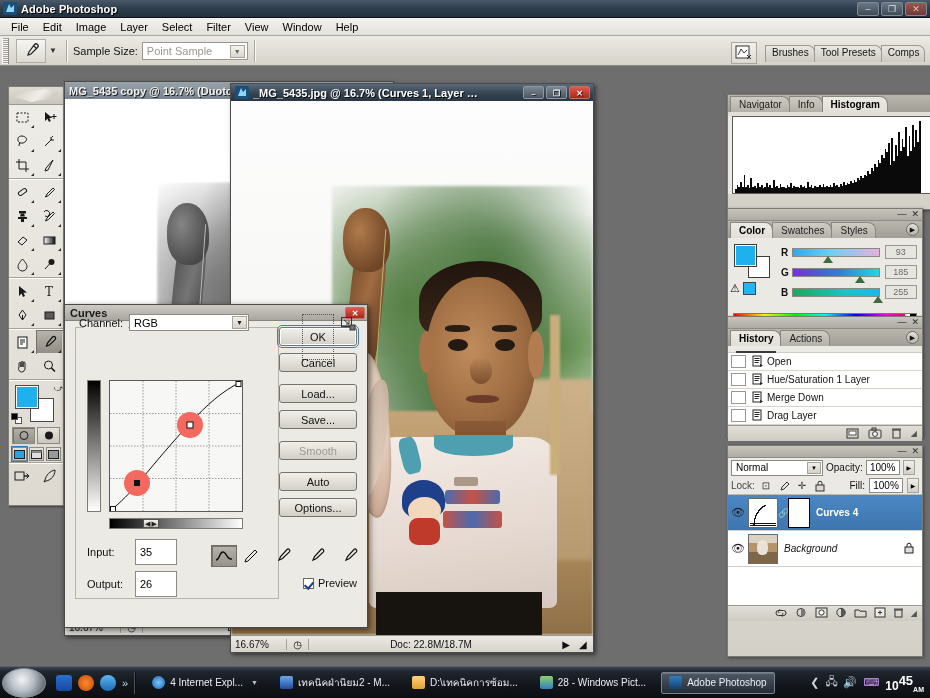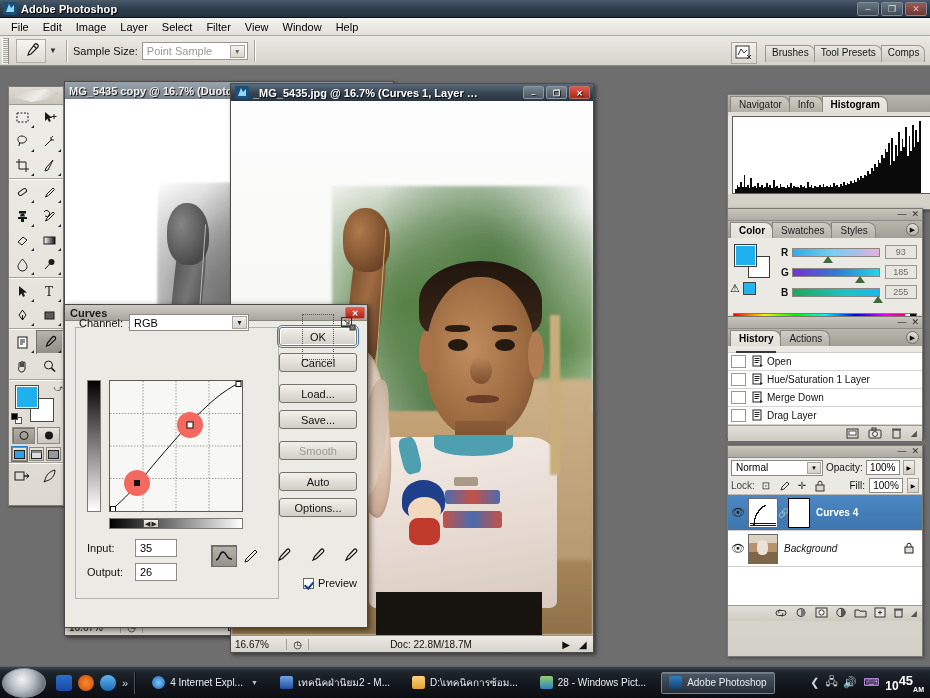--- a/index.html
+++ b/index.html
@@ -275,21 +275,21 @@
   .cv-hstrip { position:absolute; left:44px; top:197px; width:134px; height:11px;
     background:linear-gradient(90deg,#000000,#ffffff); border:1px solid #7e7b75; }
   .cv-hthumb { position:absolute; left:78px; top:198px; width:16px; height:9px;
     background:linear-gradient(180deg,#f3f2ee,#c9c6be); border:1px solid #55534e;
     display:flex; align-items:center; justify-content:center; gap:1px; }
   .cv-hthumb b { font-size:7px; color:#222; line-height:1; font-weight:normal; }
 
   .cv-io { position:absolute; left:22px; top:218px; }
   .cv-io .row { display:flex; align-items:center; margin-bottom:6px; }
   .cv-io .row .lb { width:48px; font-size:11px; color:#111; }
-  .cv-io .row .fd { width:42px; height:18px; background:#fff; border:1px solid #8e8b84;
+  .cv-io .row .fd { width:42px; height:26px; background:#fff; border:1px solid #8e8b84;
     font-size:11px; color:#000; display:flex; align-items:center; padding-left:4px; }
 
   .cv-modes { position:absolute; left:146px; top:224px; display:flex; align-items:center; gap:4px; }
   .cv-mode { width:26px; height:22px; border:1px solid #6f6c66;
     background:linear-gradient(180deg,#e8e5de,#c6c3bb); display:flex;align-items:center;justify-content:center; }
   .cv-mode.on { background:linear-gradient(180deg,#b6b2a9,#96938c); box-shadow:inset 1px 1px 0 #787570; }
   .cv-pencil { width:20px;height:22px; display:flex;align-items:center;justify-content:center; }
 
   .cv-btns { position:absolute; right:10px; top:6px; width:78px; }
   .cv-btn {

